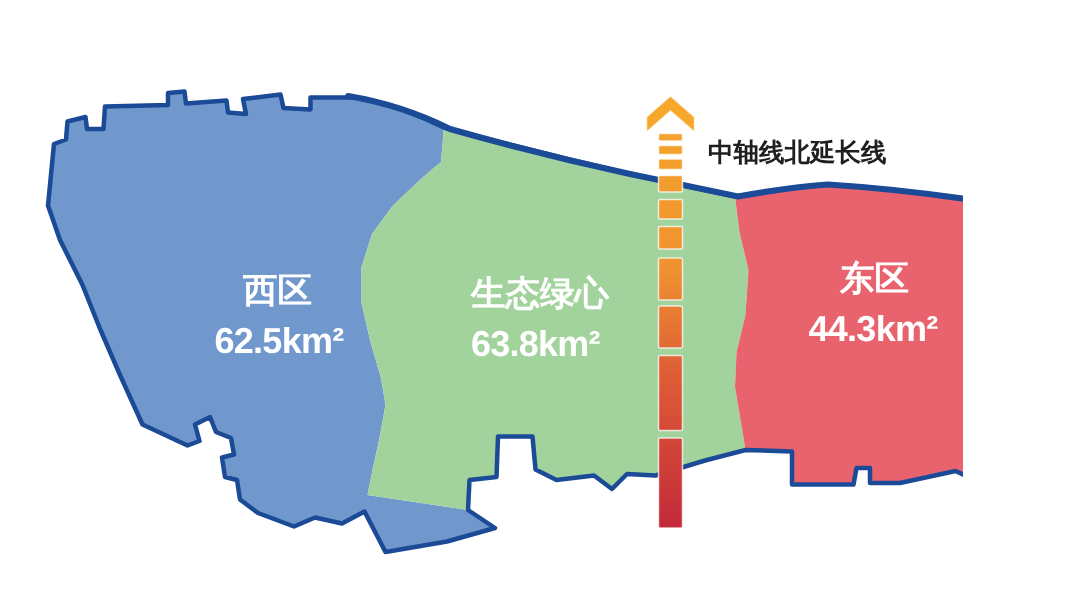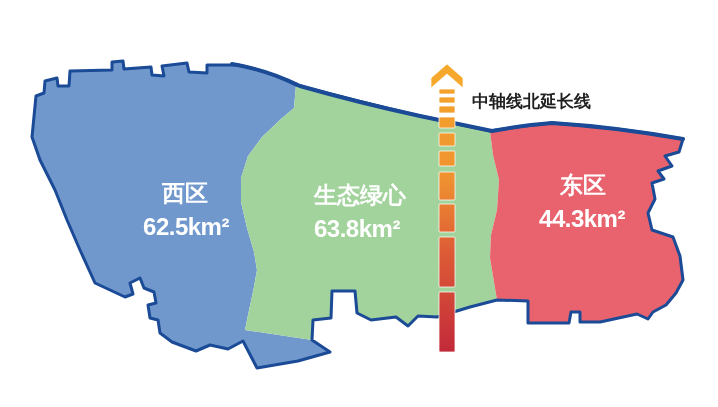--- a/index.html
+++ b/index.html
@@ -1,16 +1,16 @@
 <!DOCTYPE html>
 <html><head>
 <meta charset="utf-8">
 <style>
   html,body{margin:0;padding:0;background:#ffffff;}
-  .stage{position:relative;width:718px;height:407px;background:#ffffff;overflow:hidden;
+  .stage{position:relative;width:642px;height:407px;background:#ffffff;overflow:hidden;
          font-family:"Liberation Sans","DejaVu Sans",sans-serif;}
   svg{position:absolute;left:0;top:0;}
   text{font-family:"Liberation Sans","DejaVu Sans",sans-serif;}
   .region-name{font-size:23px;font-weight:bold;}
   .region-area{font-size:24px;font-weight:bold;letter-spacing:-0.5px;}
   .axis-label{font-size:17px;font-weight:bold;}
 </style>
 </head>
 <body>
 

